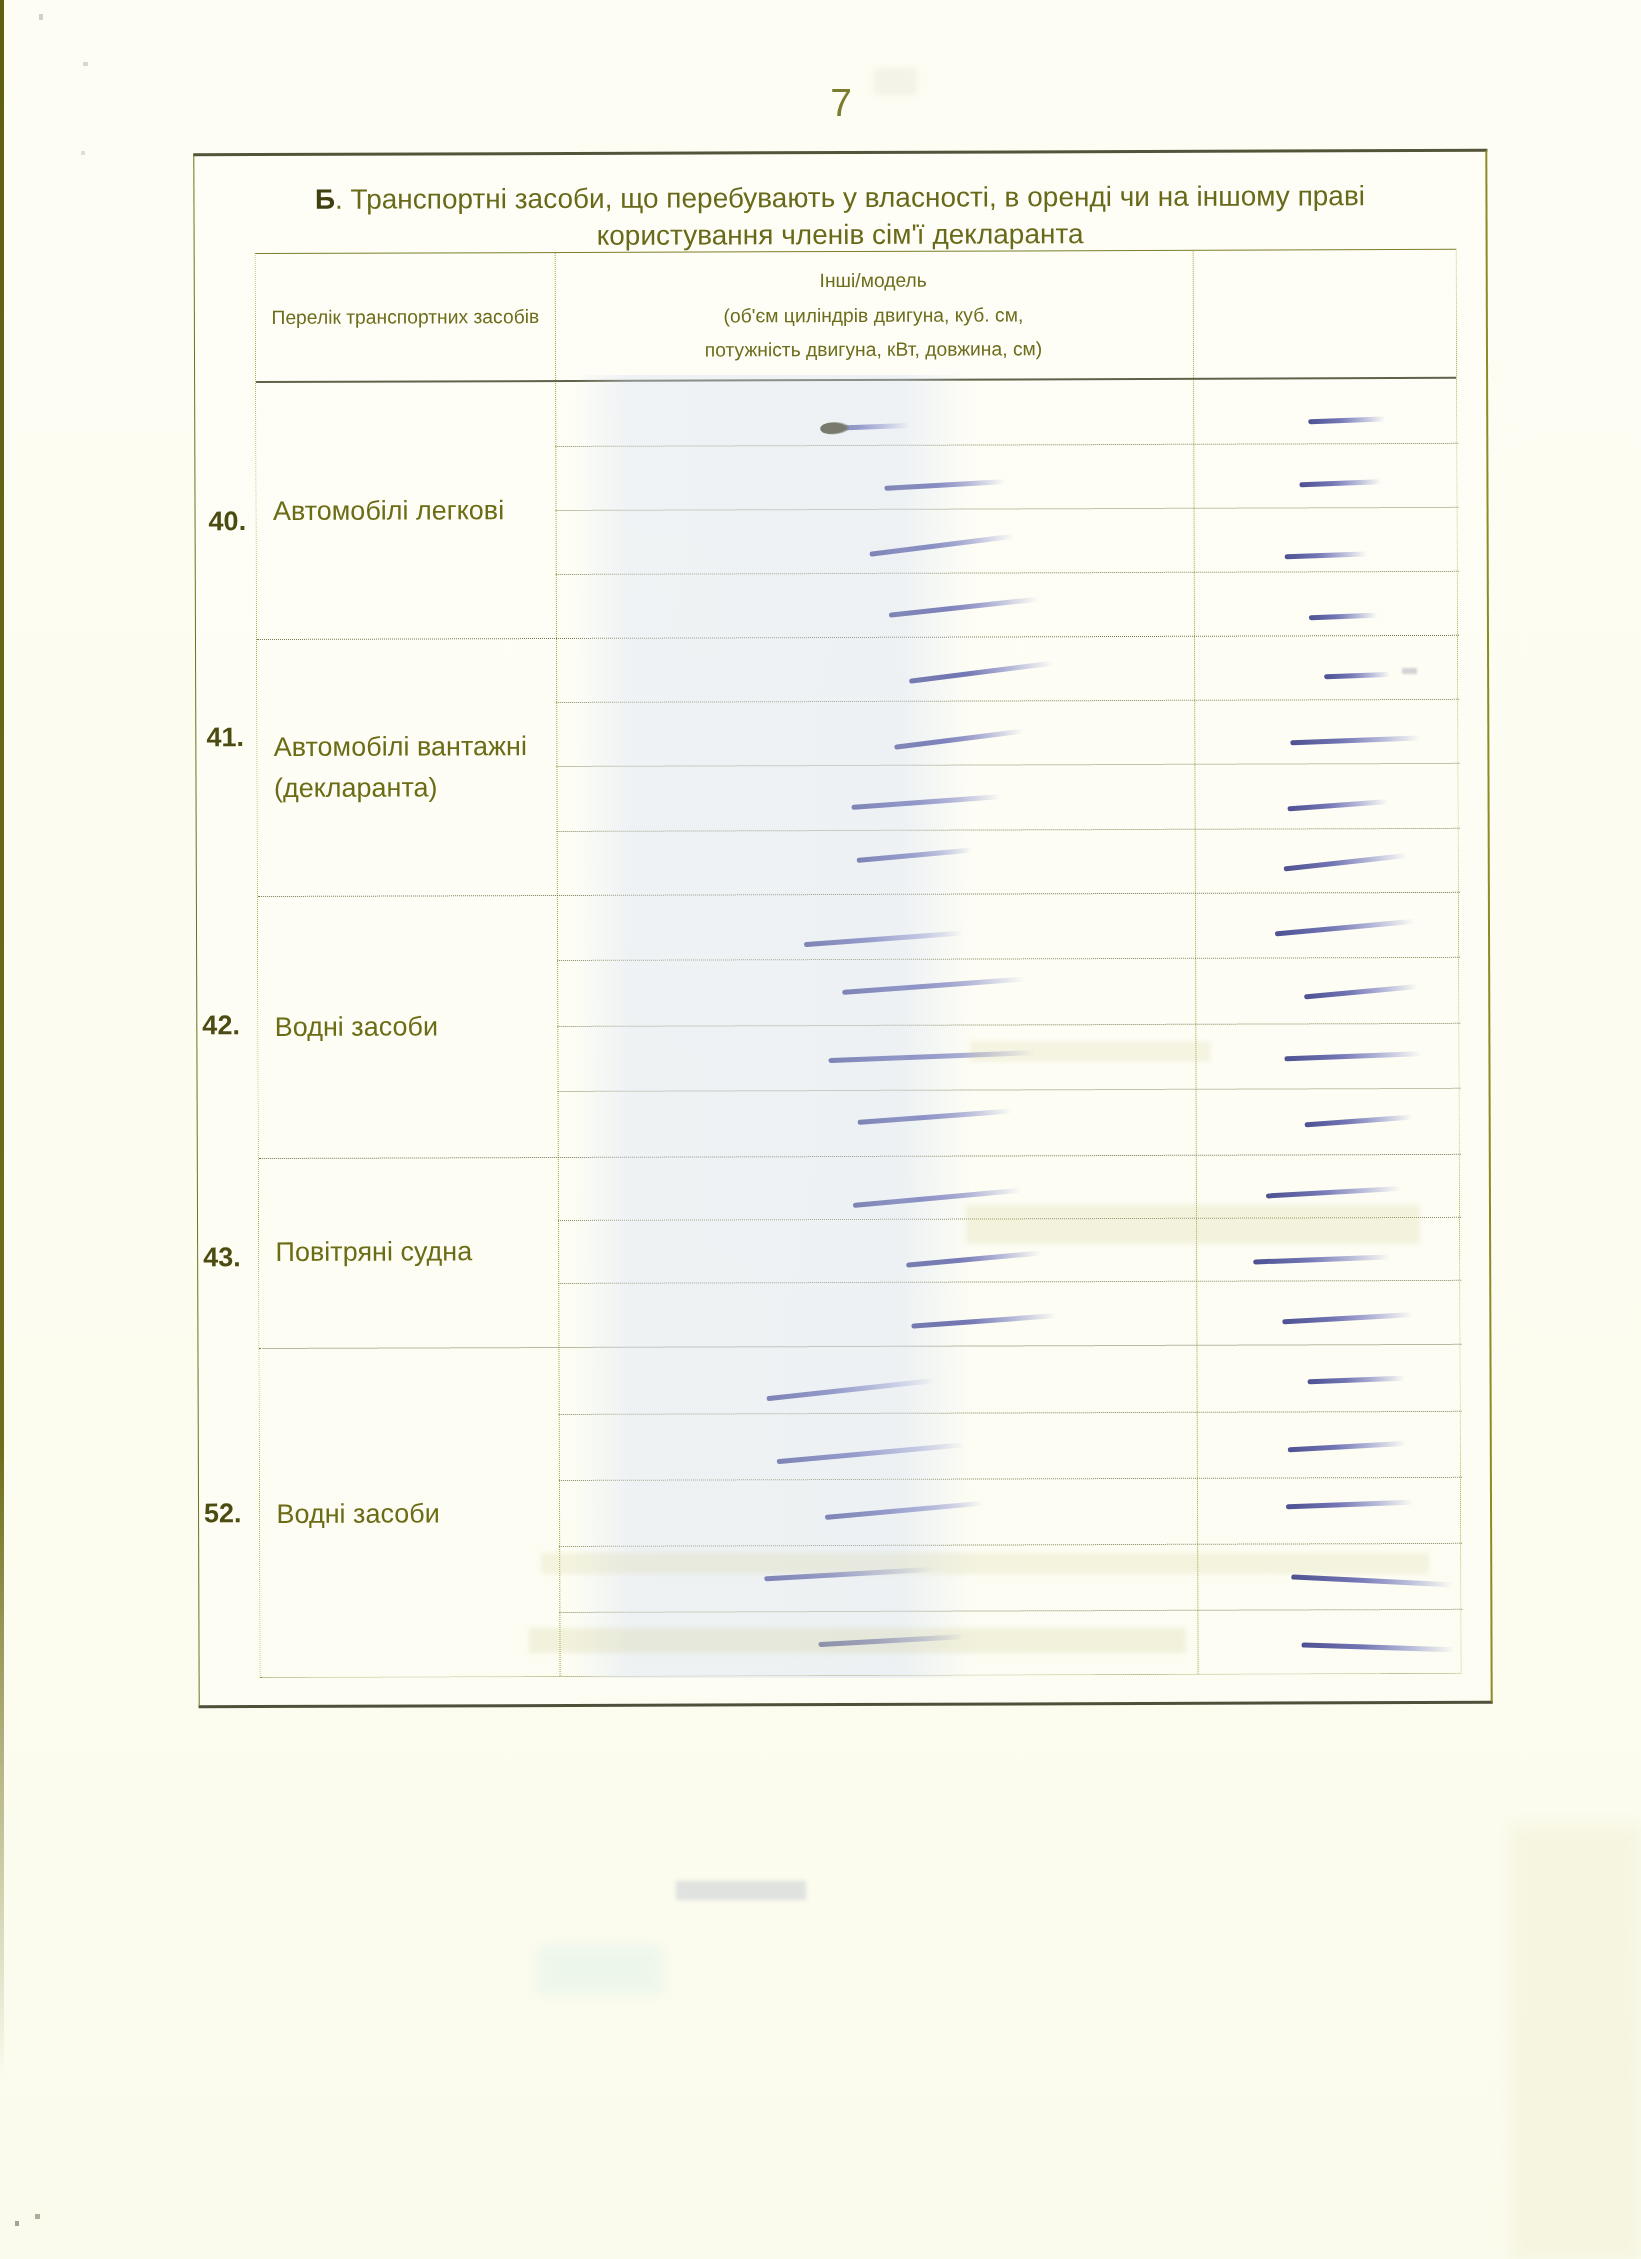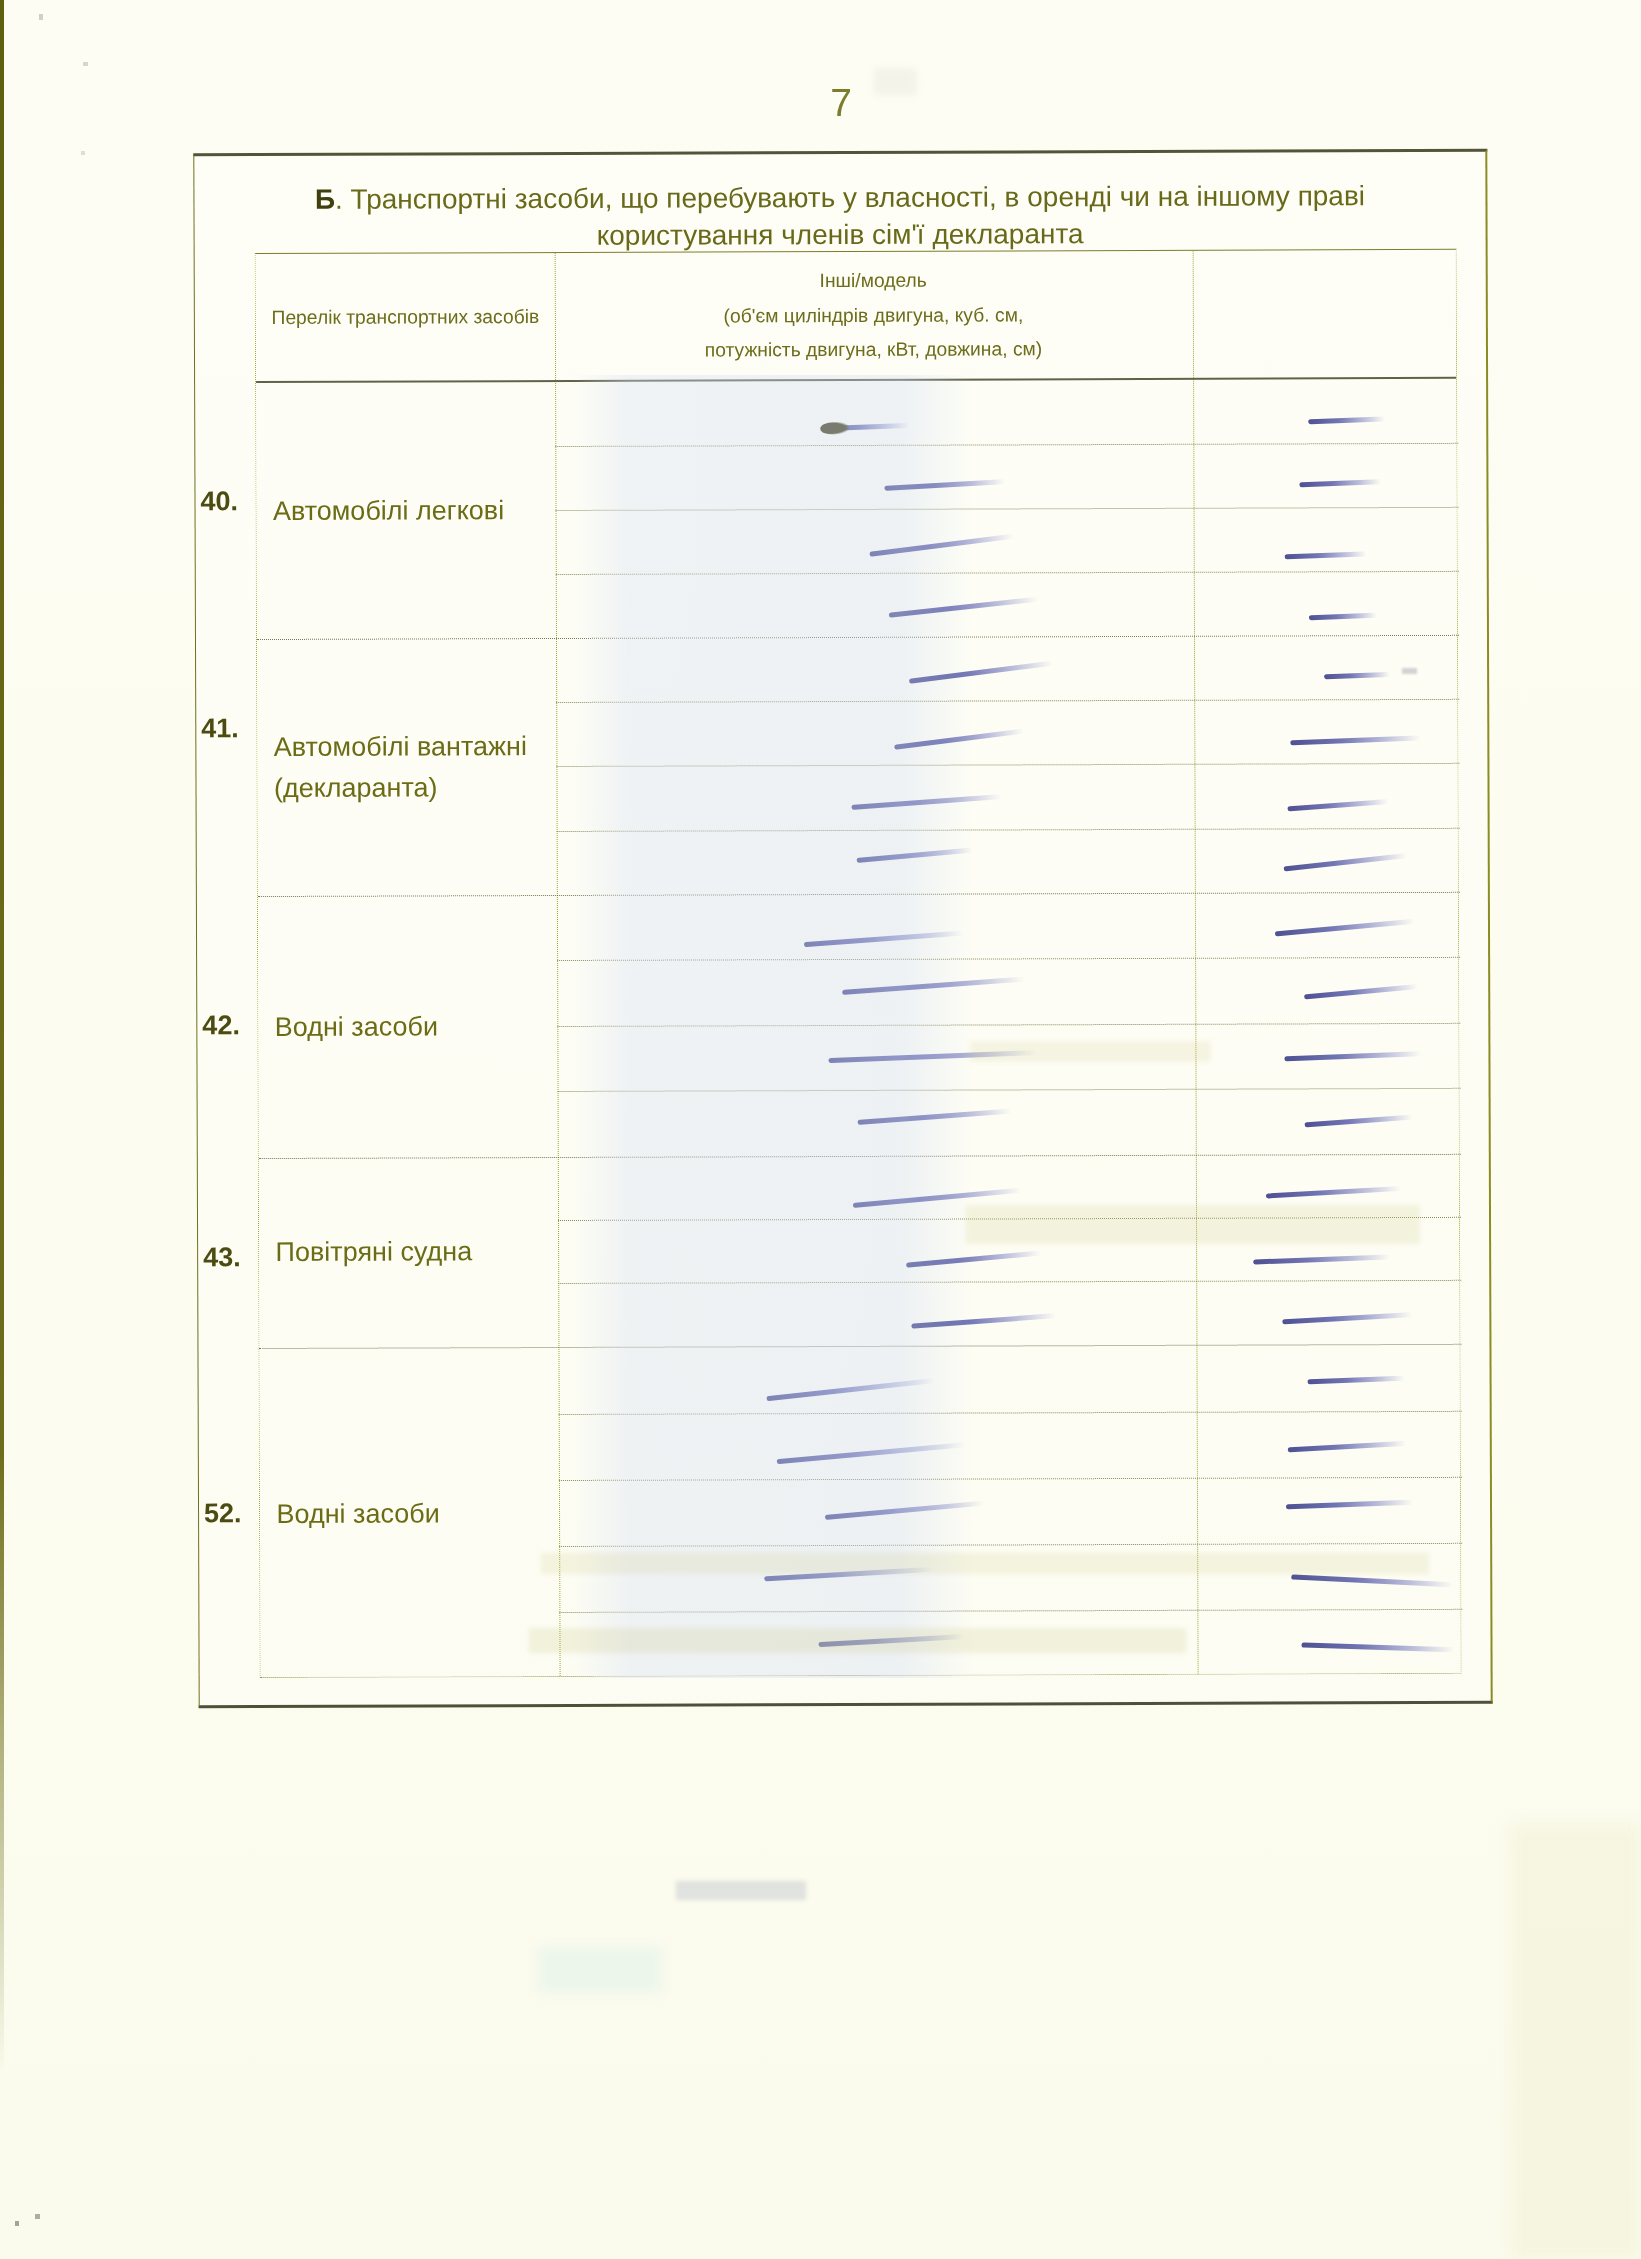--- a/index.html
+++ b/index.html
@@ -83,39 +83,39 @@
         <div class="th h1">Перелік транспортних засобів</div>
         <div class="th h2">
           <div>Інші/модель</div>
           <div>(об'єм циліндрів двигуна, куб. см,</div>
           <div>потужність двигуна, кВт, довжина, см)</div>
         </div>
       </div>
 
       <div class="tbody">
           <div class="group" style="top: 0px; height: 256px;">
-            <span class="group-num" style="top: 104px;">40.</span>
+            <span class="group-num" style="top: 124px; margin-left: 8px;">40.</span>
             <div class="group-label">
               <div>Автомобілі легкові</div>
             </div>
             <div class="subdiv" style="top: 64px;"></div>
             <div class="stroke blob" style="left: 568px; top: 45px; width: 85px; transform: rotate(-2deg);"></div>
             <div class="stroke" style="left: 1052px; top: 40px; width: 77px; transform: rotate(-2deg);"></div>
             <div class="subdiv" style="top: 128px;"></div>
             <div class="stroke" style="left: 628px; top: 105px; width: 121px; transform: rotate(-3deg);"></div>
             <div class="stroke" style="left: 1043px; top: 103px; width: 82px; transform: rotate(-2deg);"></div>
             <div class="subdiv" style="top: 192px;"></div>
             <div class="stroke" style="left: 613px; top: 171px; width: 145px; transform: rotate(-7deg);"></div>
             <div class="stroke" style="left: 1028px; top: 175px; width: 82px; transform: rotate(-2deg);"></div>
             <div class="stroke" style="left: 632px; top: 232px; width: 150px; transform: rotate(-6deg);"></div>
             <div class="stroke" style="left: 1052px; top: 236px; width: 68px; transform: rotate(-2deg);"></div>
             <div class="groupdiv" style="top: 256px;"></div>
           </div>
           <div class="group" style="top: 256px; height: 257px;">
-            <span class="group-num" style="top: 75px;">41.</span>
+            <span class="group-num" style="top: 84px; text-align: center;">41.</span>
             <div class="group-label">
               <div>Автомобілі вантажні</div>
               <div>(декларанта)</div>
             </div>
             <div class="subdiv" style="top: 64px;"></div>
             <div class="stroke" style="left: 652px; top: 42px; width: 145px; transform: rotate(-7deg);"></div>
             <div class="stroke" style="left: 1067px; top: 39px; width: 66px; transform: rotate(-2deg);"></div>
             <div class="subdiv" style="top: 128px;"></div>
             <div class="stroke" style="left: 637px; top: 108px; width: 130px; transform: rotate(-7deg);"></div>
             <div class="stroke" style="left: 1033px; top: 105px; width: 130px; transform: rotate(-2deg);"></div>

